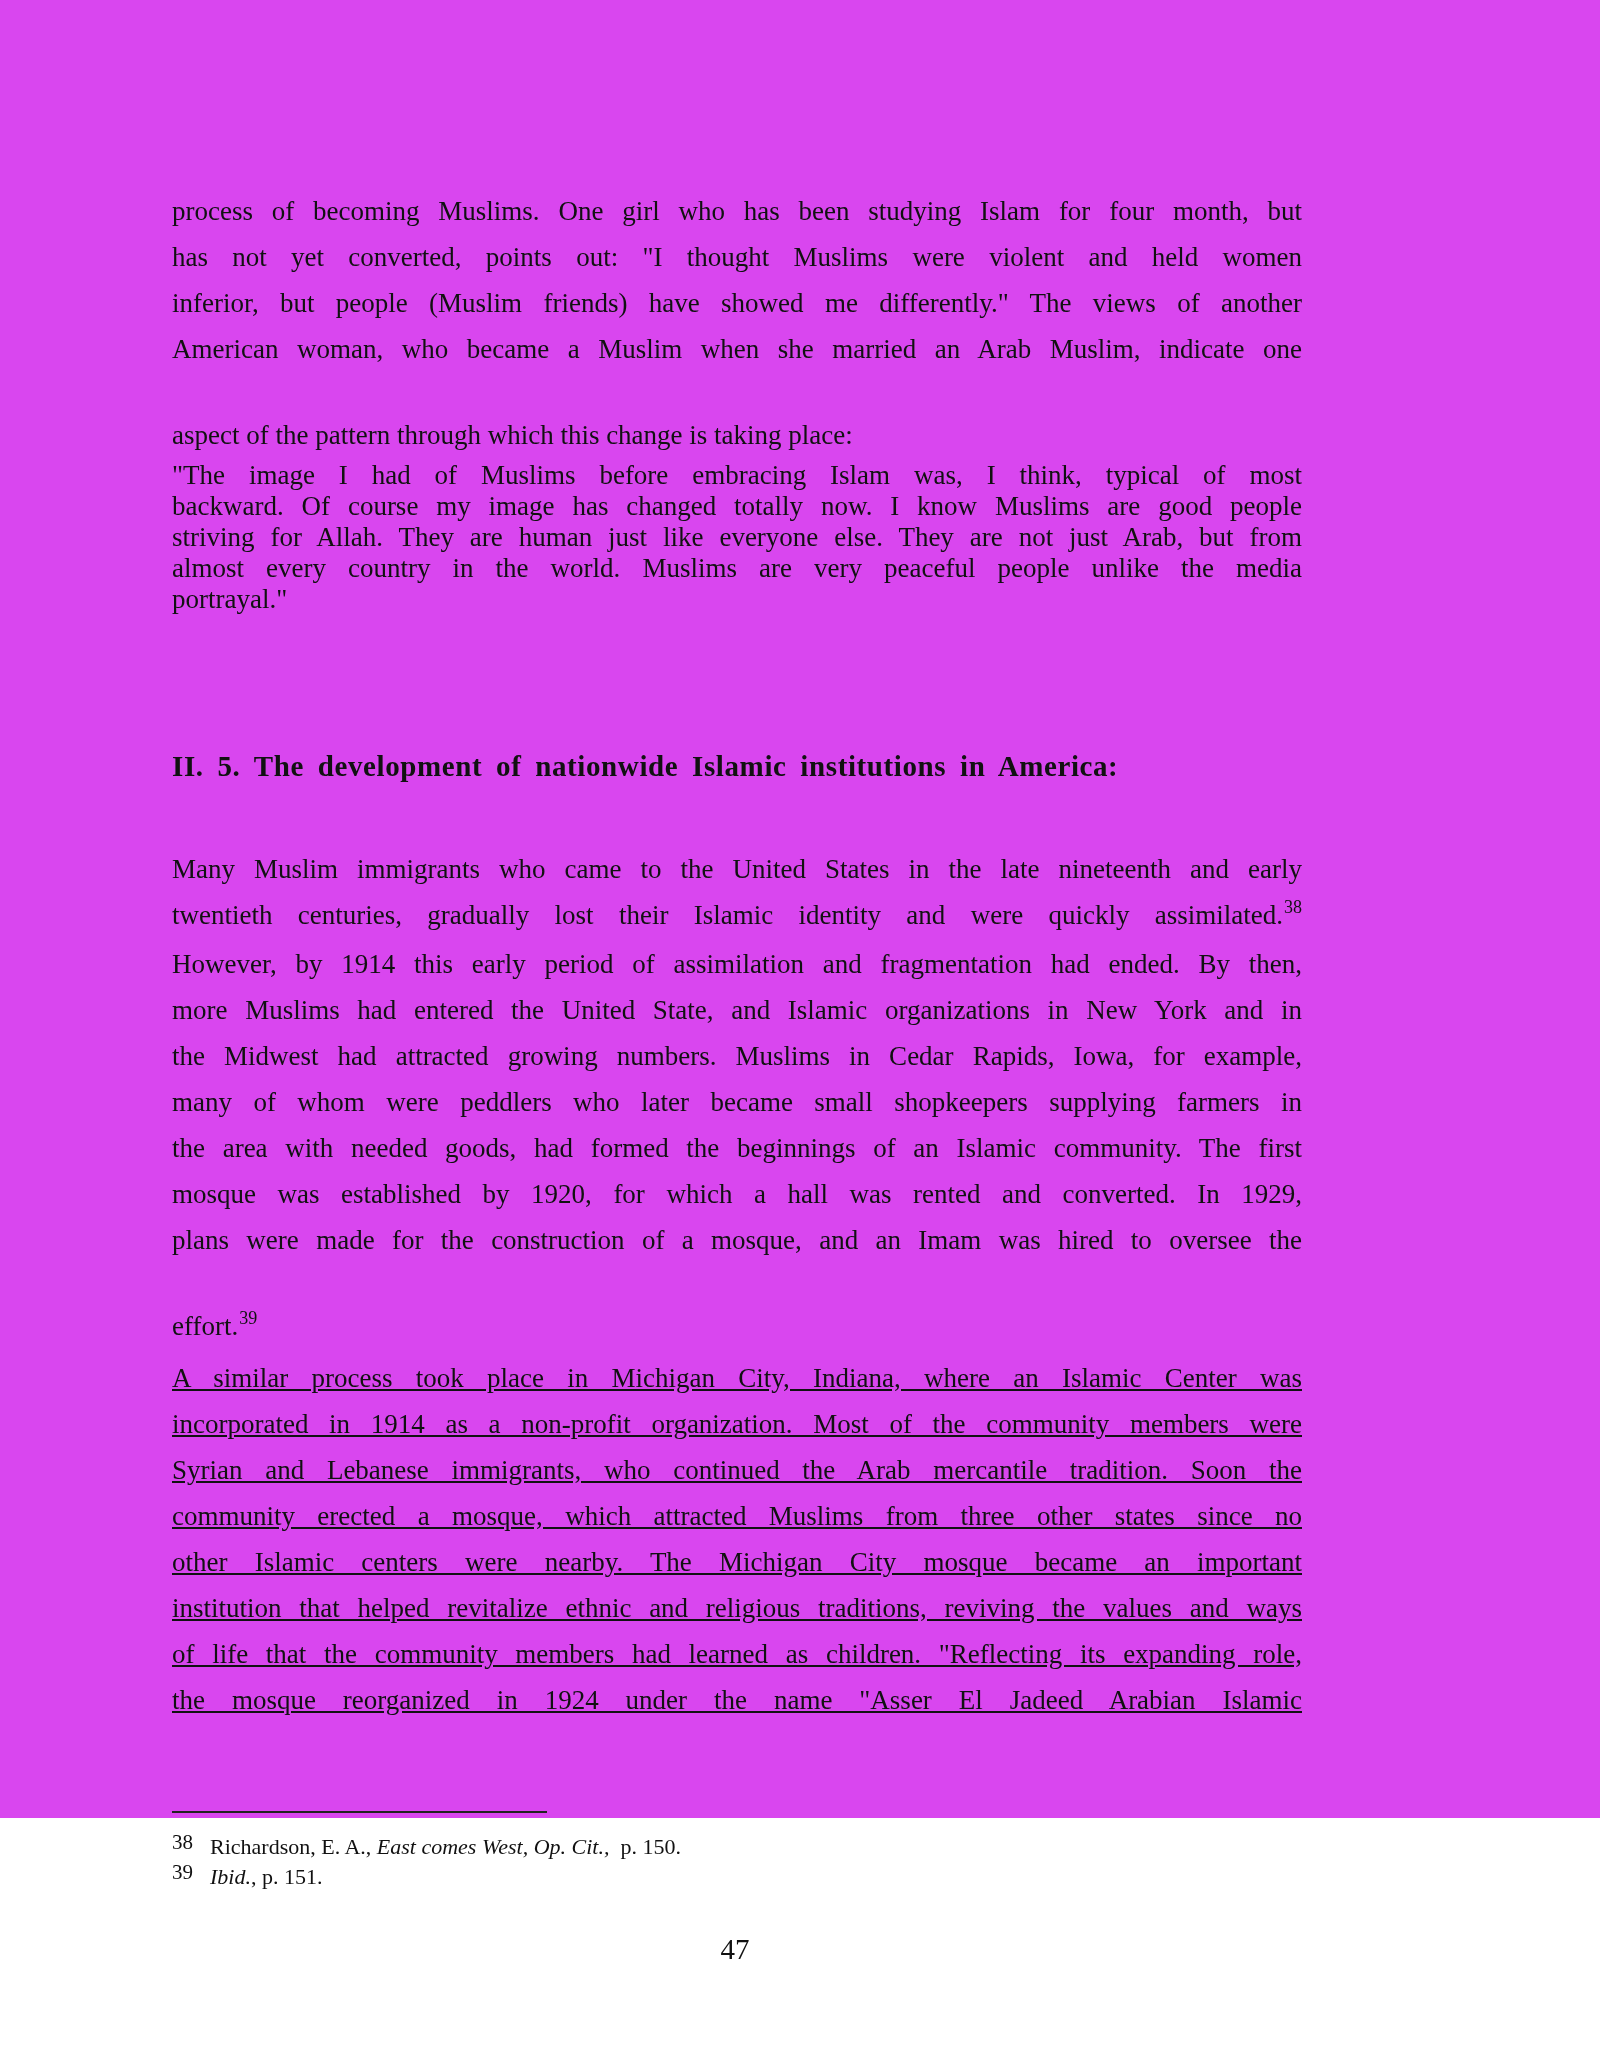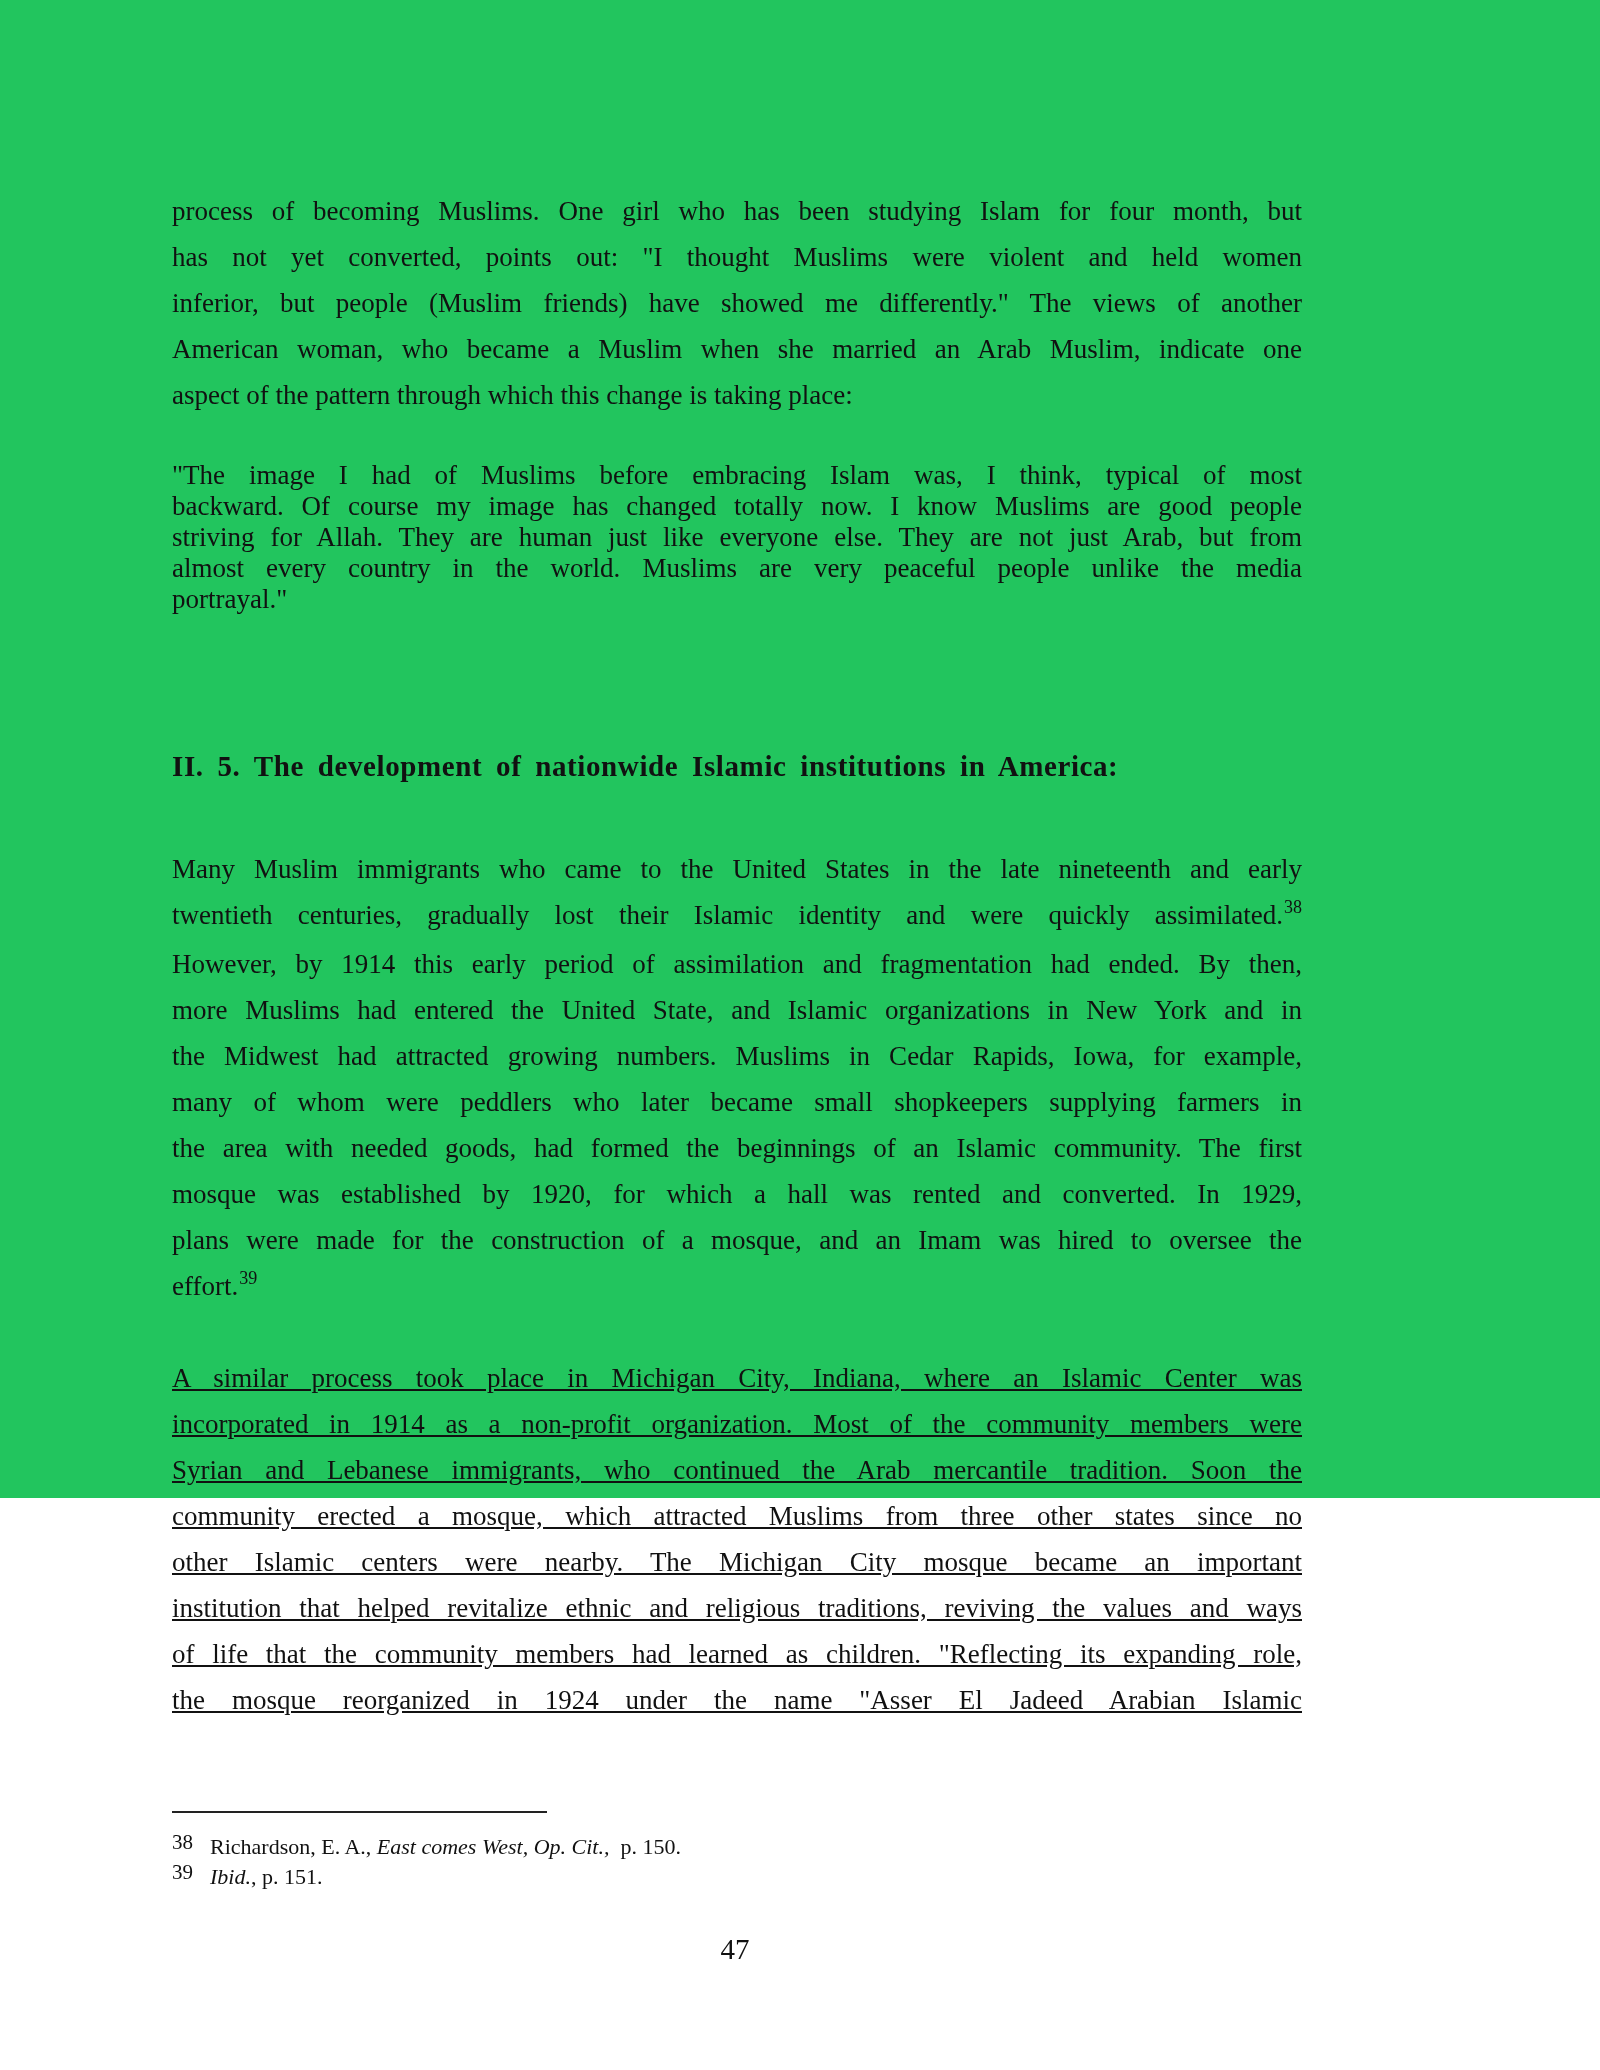--- a/index.html
+++ b/index.html
@@ -12,42 +12,43 @@
       height: 2070px;
       position: relative;
       overflow: hidden;
       font-family: "Liberation Serif", "DejaVu Serif", serif;
       color: #111111;
     }
     .page {
       position: absolute;
       left: 0; top: 0;
       width: 1600px;
-      height: 1498px;
-      background: #22c55e;
+      height: 1818px;
+      background: #d946ef;
     }
     .block {
       position: absolute;
       left: 172px;
       width: 1130px;
     }
     .body-text {
       font-size: 27px;
       line-height: 46px;
       text-align: justify;
       text-align-last: left;
     }
     .body-text .line {
       display: block;
       text-align: justify;
       text-align-last: justify;
       white-space: nowrap;
     }
     .body-text .line.last {
       text-align-last: left;
+      margin-top: 40px;
     }
     .quote-text {
       font-size: 27px;
       line-height: 31px;
     }
     .quote-text .line {
       display: block;
       text-align: justify;
       text-align-last: justify;
       white-space: nowrap;

